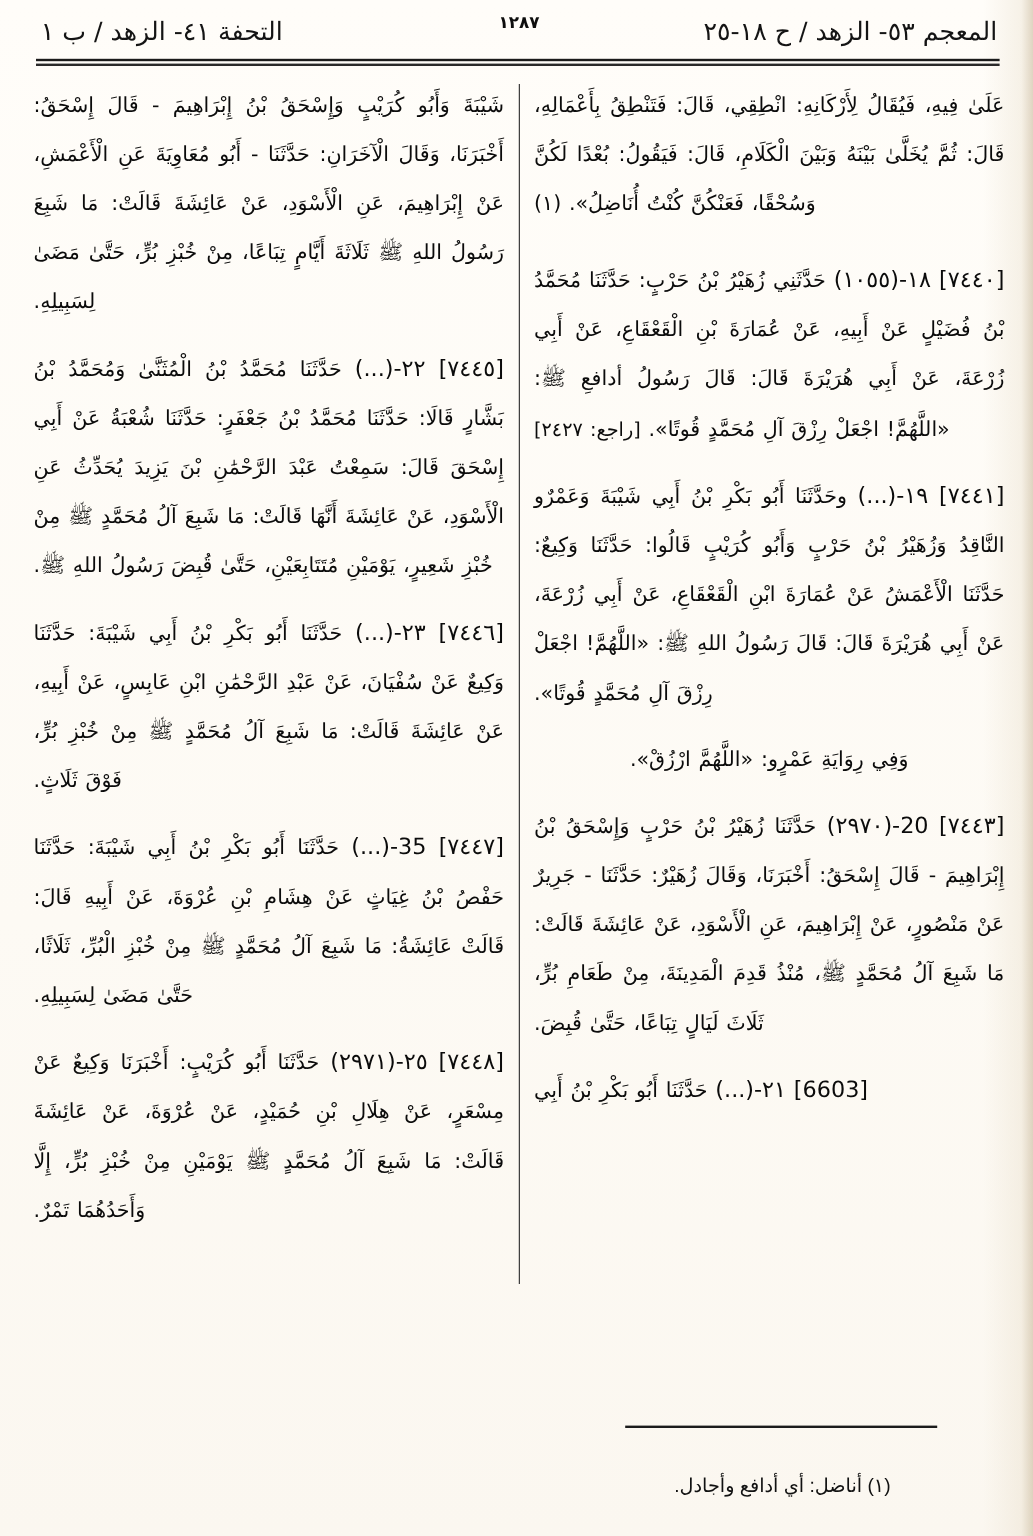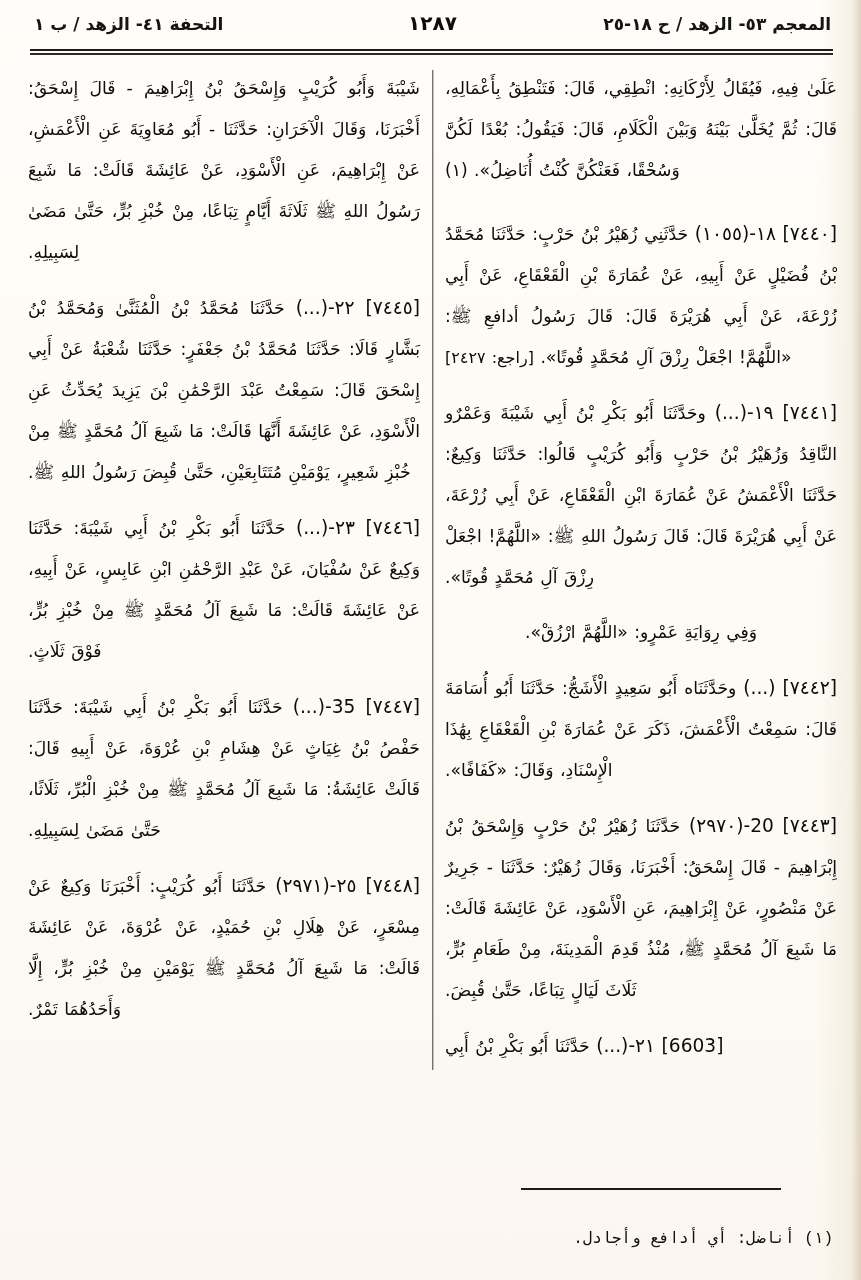--- a/index.html
+++ b/index.html
@@ -31,29 +31,28 @@
     top: 14px;
     left: 34px;
     right: 30px;
     height: 34px;
     display: flex;
     align-items: flex-start;
     justify-content: space-between;
     direction: rtl;
   }
   .header-text {
-    font-size: 17px;
+    font-size: 21px;
     color: #141414;
     white-space: nowrap;
     letter-spacing: 0.2px;
     font-family: "DejaVu Sans", "Liberation Sans", sans-serif;
-    font-weight: bold;
   }
   .header-page-number {
-    font-size: 20px;
+    font-size: 14px;
     font-weight: 700;
     color: #0d0d0d;
     letter-spacing: 1px;
     position: absolute;
     left: 50%;
     transform: translateX(-50%);
     top: -3px;
   }
   .header-rule {
     position: absolute;
@@ -144,22 +143,23 @@
   .footnote-rule {
     width: 260px;
     height: 1.8px;
     background: #1b1b1b;
     margin: 0 52px 14px 0;
   }
   .footnote-text {
     font-size: 16px;
     color: #111;
     line-height: 26px;
+    text-align: center;
     padding-left: 30px;
-    font-family: Liberation Mono, monospace;
+    font-family: Liberation Sans, sans-serif;
     margin-top: 36px;
   }
 </style>
 </head>
 <body>
 
 <div class="page">
 
   <div class="header">
     <div class="header-text">المعجم ٥٣- الزهد / ح ١٨-٢٥</div>
@@ -190,25 +190,20 @@
       <p class="para flow">
         <span class="num">[٧٤٤١]</span>
         <span class="num">١٩</span><span class="num">-</span><span class="num">(...)</span>
         <span>وحَدَّثَنَا أَبُو بَكْرِ بْنُ أَبِي شَيْبَةَ وَعَمْرٌو النَّاقِدُ وَزُهَيْرُ بْنُ حَرْبٍ وَأَبُو كُرَيْبٍ قَالُوا: حَدَّثَنَا وَكِيعٌ: حَدَّثَنَا الْأَعْمَشُ عَنْ عُمَارَةَ ابْنِ الْقَعْقَاعِ، عَنْ أَبِي زُرْعَةَ، عَنْ أَبِي هُرَيْرَةَ قَالَ: قَالَ رَسُولُ اللهِ ﷺ: «اللَّهُمَّ! اجْعَلْ رِزْقَ آلِ مُحَمَّدٍ قُوتًا».</span>
       </p>
 
       <p class="para" style="text-align-last:center;">
         <span>وَفِي رِوَايَةِ عَمْرٍو: «اللَّهُمَّ ارْزُقْ».</span>
       </p>
 
-      <p class="para flow">
-        <span class="num">[٧٤٤٢]</span>
-        <span class="num">(...)</span>
-        <span>وحَدَّثَنَاه أَبُو سَعِيدٍ الْأَشَجُّ: حَدَّثَنَا أَبُو أُسَامَةَ قَالَ: سَمِعْتُ الْأَعْمَشَ، ذَكَرَ عَنْ عُمَارَةَ بْنِ الْقَعْقَاعِ بِهَٰذَا الْإِسْنَادِ، وَقَالَ: «كَفَافًا».</span>
-      </p>
 
       <p class="para flow">
         <span class="num">[٧٤٤٣]</span>
         <span class="num">20</span><span class="num">-</span><span class="num">(٢٩٧٠)</span>
         <span>حَدَّثَنَا زُهَيْرُ بْنُ حَرْبٍ وَإِسْحَقُ بْنُ إِبْرَاهِيمَ - قَالَ إِسْحَقُ: أَخْبَرَنَا، وَقَالَ زُهَيْرٌ: حَدَّثَنَا - جَرِيرٌ عَنْ مَنْصُورٍ، عَنْ إِبْرَاهِيمَ، عَنِ الْأَسْوَدِ، عَنْ عَائِشَةَ قَالَتْ: مَا شَبِعَ آلُ مُحَمَّدٍ ﷺ، مُنْذُ قَدِمَ الْمَدِينَةَ، مِنْ طَعَامِ بُرٍّ، ثَلَاثَ لَيَالٍ تِبَاعًا، حَتَّىٰ قُبِضَ.</span>
       </p>
 
       <p class="para flow">
         <span class="num">[6603]</span>
         <span class="num">٢١</span><span class="num">-</span><span class="num">(...)</span>

